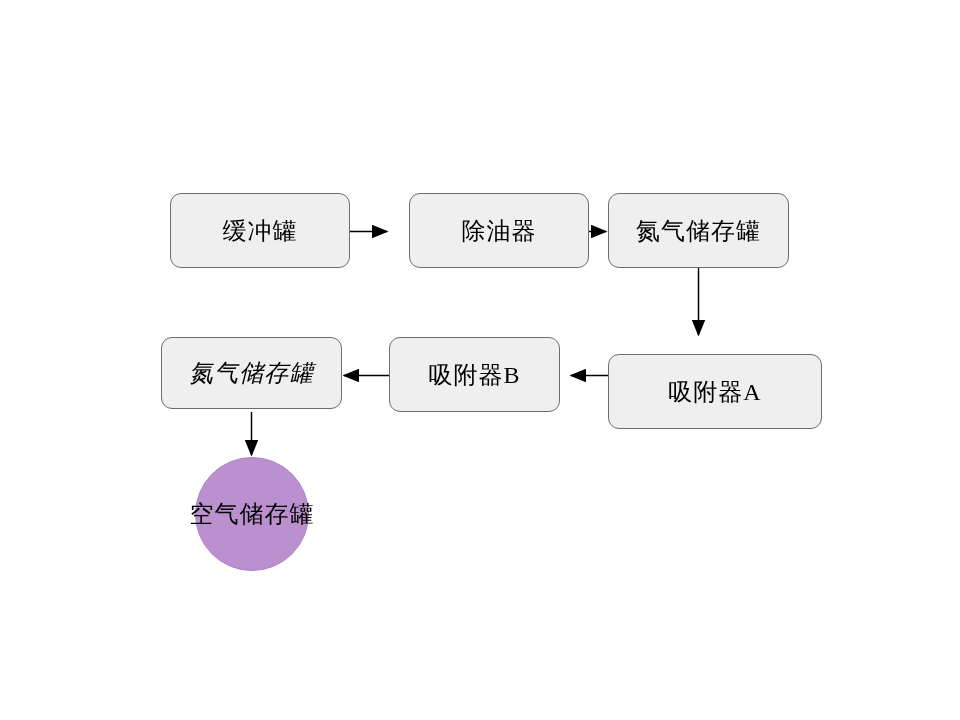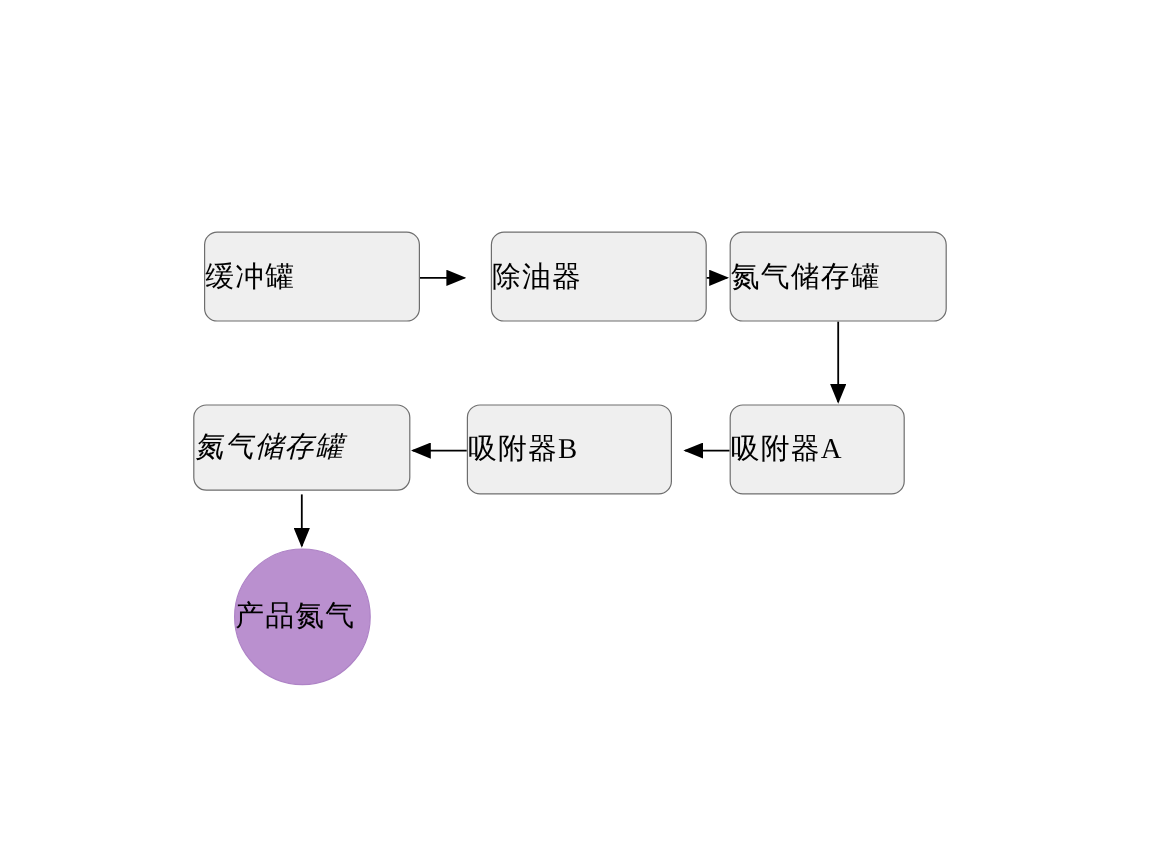--- a/index.html
+++ b/index.html
@@ -24,21 +24,21 @@
     pointer-events: none;
   }
   .node {
     position: absolute;
     box-sizing: border-box;
     background: #efefef;
     border: 1.5px solid #6e6e6e;
     border-radius: 11px;
     display: flex;
     align-items: center;
-    justify-content: flex-start;
+    justify-content: center;
     color: #000000;
     font-size: 24px;
     line-height: 1;
     letter-spacing: 1px;
     text-align: center;
   }
   .node.circle {
     border-radius: 50%;
     background: #ba90cf;
     border: 1px solid #ae83c6;
@@ -79,21 +79,21 @@
   </div>
 
   <div class="node" style="left:161px; top:337px; width:181px; height:72px;font-style:italic;">
     <span class="label">氮气储存罐</span>
   </div>
 
   <div class="node" style="left:389px; top:337px; width:171px; height:75px;">
     <span class="label">吸附器B</span>
   </div>
 
-  <div class="node" style="left:608px; top:337px; width:146px; height:75px;">
+  <div class="node" style="left:608px; top:354px; width:214px; height:75px;">
     <span class="label">吸附器A</span>
   </div>
 
   <div class="node circle" style="left:195px; top:457px; width:114px; height:114px;">
-    <span class="label">产品氮气</span>
+    <span class="label">空气储存罐</span>
   </div>
 
 </div>
 
 </body></html>

